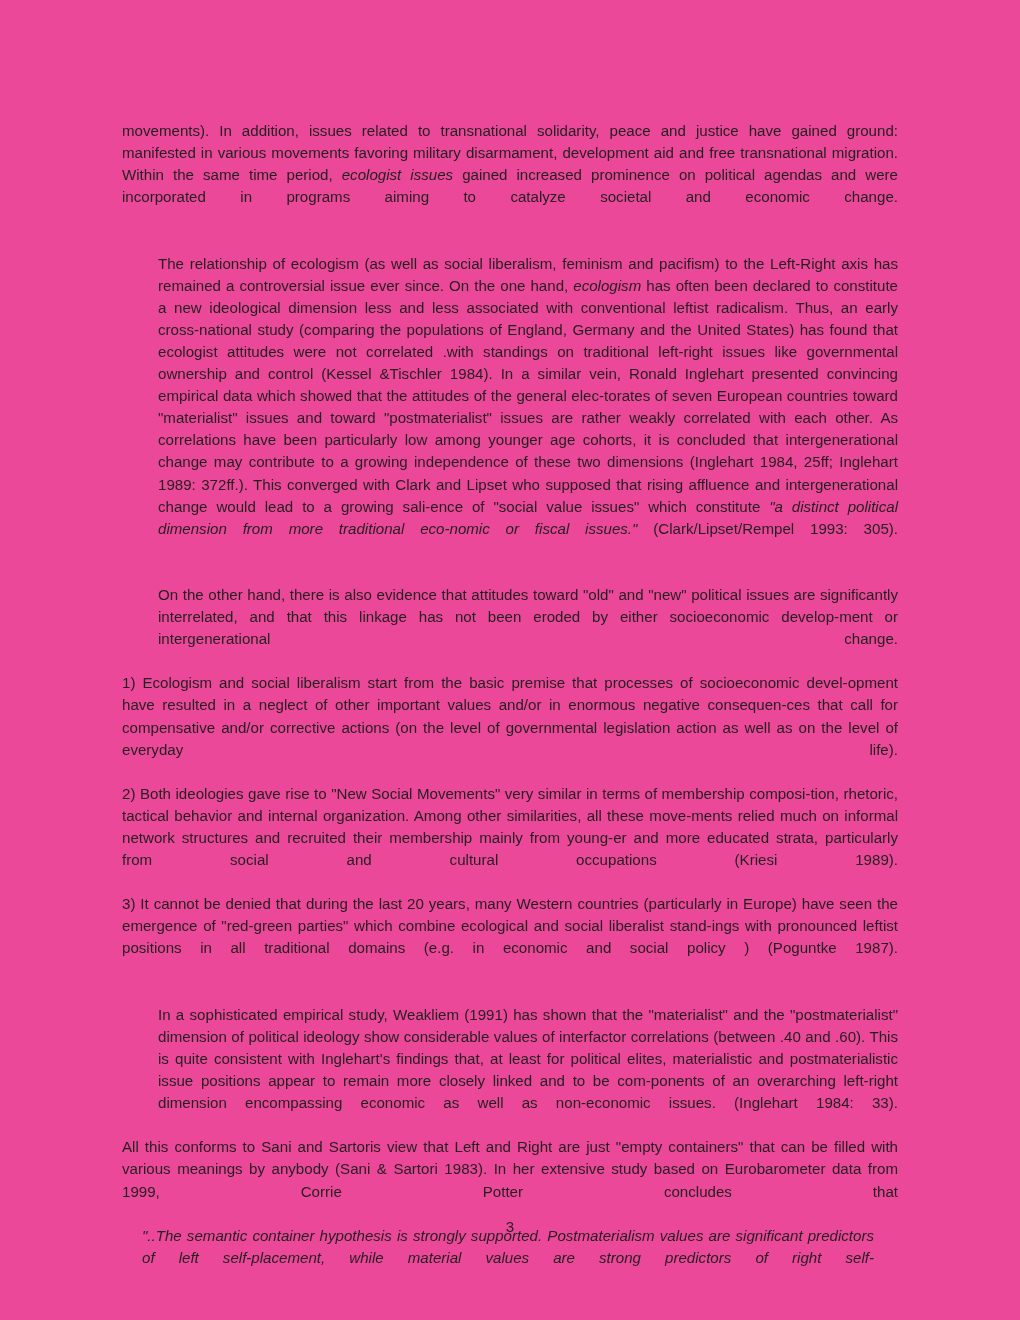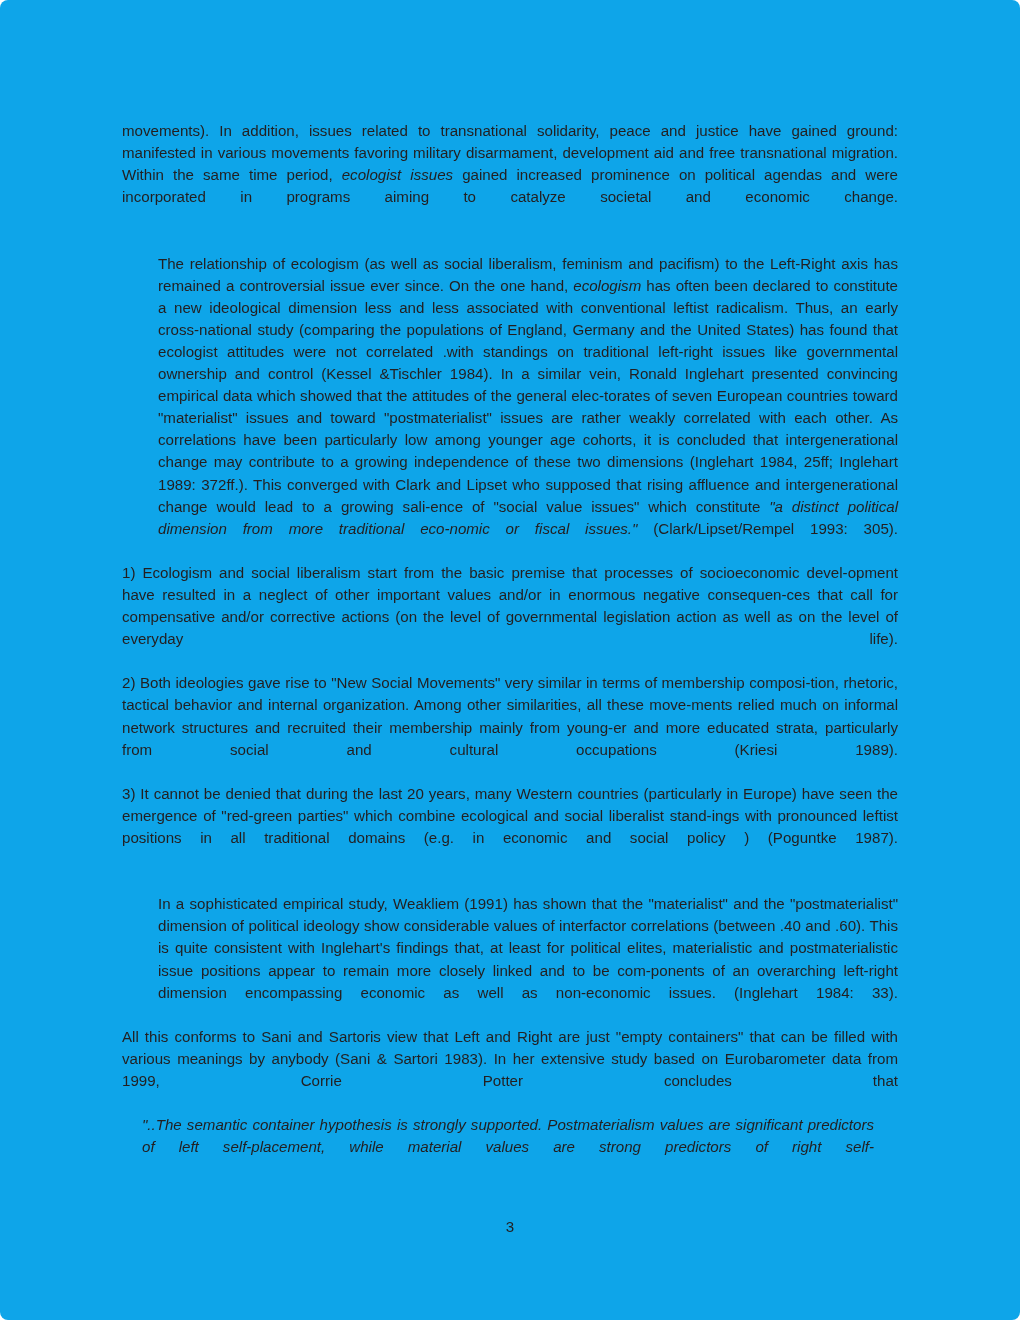--- a/index.html
+++ b/index.html
@@ -4,25 +4,24 @@
 <style>
   html, body {
     margin: 0;
     padding: 0;
     background: #ffffff;
   }
   .page {
     position: relative;
     width: 1020px;
     height: 1320px;
-    background: #0ea5e9;
+    background: #ec4899;
     margin: 0 auto;
     overflow: hidden;
     font-family: "Liberation Sans", sans-serif;
-    border-radius: 8px;
   }
   .textblock {
     position: absolute;
     left: 122px;
     top: 120px;
     width: 776px;
   }
   p.para {
     margin: 0;
     font-size: 15.1px;
@@ -77,20 +76,21 @@
 <body>
 
 <div class="page">
 
   <div class="textblock">
 
     <p class="para">movements). In addition, issues related to transnational solidarity, peace and justice have gained ground: manifested in various movements favoring military disarmament, development aid and free transnational migration. Within the same time period, <em class="it">ecologist issues</em> gained increased prominence on political agendas and were incorporated in programs aiming to catalyze societal and economic change.</p>
 
     <p class="para gap-before">The relationship of ecologism (as well as social liberalism, feminism and pacifism) to the Left-Right axis has remained a controversial issue ever since. On the one hand, <em class="it">ecologism</em> has often been declared to constitute a new ideological dimension less and less associated with conventional leftist radicalism. Thus, an early cross-national study (comparing the populations of England, Germany and the United States) has found that ecologist attitudes were not correlated .with standings on traditional left-right issues like governmental ownership and control (Kessel &amp;Tischler 1984). In a similar vein, Ronald Inglehart presented convincing empirical data which showed that the attitudes of the general elec-torates of seven European countries toward "materialist" issues and toward "postmaterialist" issues are rather weakly correlated with each other. As correlations have been particularly low among younger age cohorts, it is concluded that intergenerational change may contribute to a growing independence of these two dimensions (Inglehart 1984, 25ff; Inglehart 1989: 372ff.). This converged with Clark and Lipset who supposed that rising affluence and intergenerational change would lead to a growing sali-ence of "social value issues" which constitute <em class="it">"a distinct political dimension from more traditional eco-nomic or fiscal issues."</em> (Clark/Lipset/Rempel 1993: 305).</p>
 
+    <p class="para gap-before">On the other hand, there is also evidence that attitudes toward "old" and "new" political issues are significantly interrelated, and that this linkage has not been eroded by either socioeconomic develop-ment or intergenerational change.</p>
 
     <p class="para">1) Ecologism and social liberalism start from the basic premise that processes of socioeconomic devel-opment have resulted in a neglect of other important values and/or in enormous negative consequen-ces that call for compensative and/or corrective actions (on the level of governmental legislation action as well as on the level of everyday life).</p>
 
     <p class="para">2) Both ideologies gave rise to "New Social Movements" very similar in terms of membership composi-tion, rhetoric, tactical behavior and internal organization. Among other similarities, all these move-ments relied much on informal network structures and recruited their membership mainly from young-er and more educated strata, particularly from social and cultural occupations (Kriesi 1989).</p>
 
     <p class="para">3) It cannot be denied that during the last 20 years, many Western countries (particularly in Europe) have seen the emergence of "red-green parties" which combine ecological and social liberalist stand-ings with pronounced leftist positions in all traditional domains (e.g. in economic and social policy ) (Poguntke 1987).</p>
 
     <p class="para gap-before">In a sophisticated empirical study, Weakliem (1991) has shown that the "materialist" and the "postmaterialist" dimension of political ideology show considerable values of interfactor correlations (between .40 and .60). This is quite consistent with Inglehart's findings that, at least for political elites, materialistic and postmaterialistic issue positions appear to remain more closely linked and to be com-ponents of an overarching left-right dimension encompassing economic as well as non-economic issues. (Inglehart 1984: 33).</p>
 
     <p class="para">All this conforms to Sani and Sartoris view that Left and Right are just "empty containers" that can be filled with various meanings by anybody (Sani &amp; Sartori 1983). In her extensive study based on Eurobarometer data from 1999, Corrie Potter concludes that</p>

